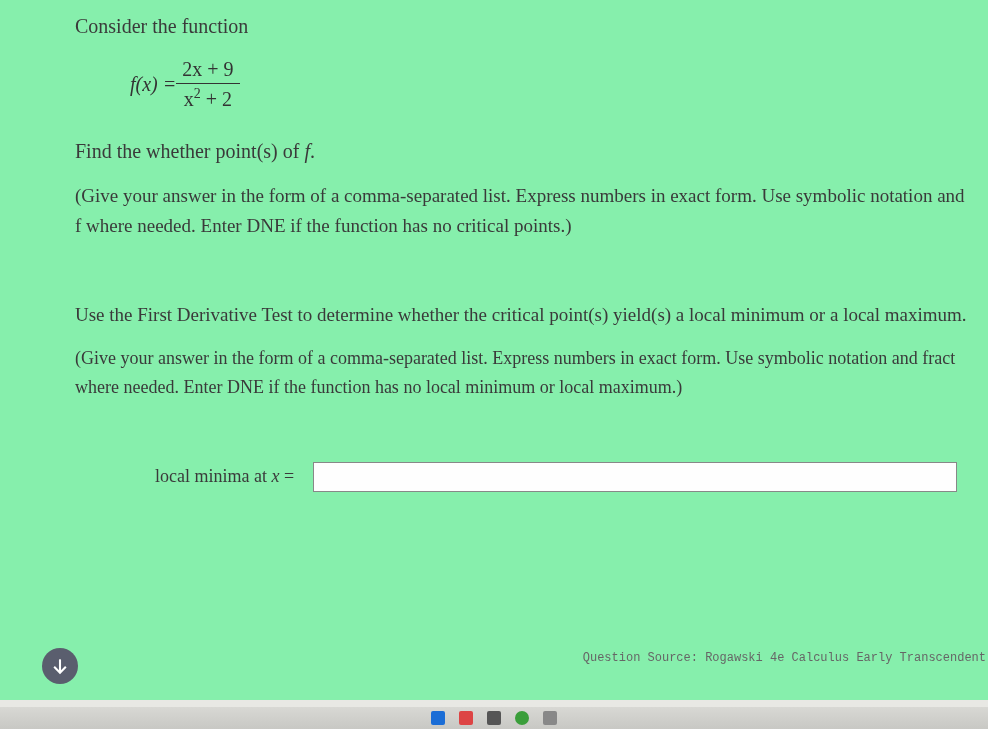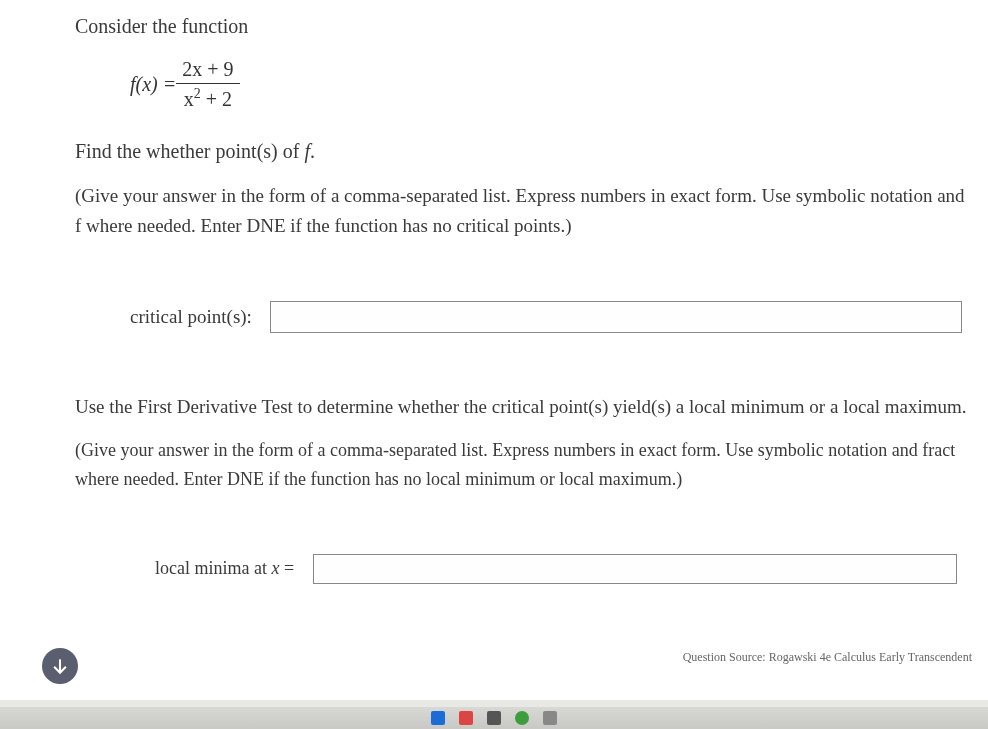--- a/index.html
+++ b/index.html
@@ -9,21 +9,21 @@
     }
     body {
       font-family: Georgia, 'Times New Roman', serif;
       background: #e8e8e4;
       width: 988px;
       height: 729px;
       overflow: hidden;
       position: relative;
     }
     .content {
-      background: #ffffff;
+      background: #86efac;
       padding: 15px 16px 0 75px;
       min-height: 700px;
       position: relative;
     }
     .intro {
       font-size: 20px;
       color: #3a3a3a;
       margin-bottom: 20px;
     }
     .formula {
@@ -116,25 +116,25 @@
       flex: 1;
       height: 30px;
       border: 1.5px solid #888;
       background: #fefefe;
       font-size: 16px;
       padding: 0 8px;
       margin-right: 15px;
     }
     .source {
       position: absolute;
-      right: 16px;
+      right: 2px;
       bottom: 35px;
       font-size: 12px;
       color: #666;
-      font-family: Liberation Serif, serif;
+      font-family: Liberation Mono, monospace;
     }
     .down-btn {
       position: absolute;
       left: 42px;
       bottom: 45px;
       width: 36px;
       height: 36px;
       border-radius: 50%;
       background: #5a5e6e;
       display: flex;
@@ -187,24 +187,20 @@
       </span>
     </span>
   </div>
 
   <div class="question-text">
     <span>Find the whether point(s) of </span><span class="italic">f</span><span>.</span>
   </div>
 
   <div class="instruction">(Give your answer in the form of a comma-separated list. Express numbers in exact form. Use symbolic notation and f where needed. Enter DNE if the function has no critical points.)</div>
 
-  <div class="answer-line">
-    <span class="answer-label">critical point(s):</span>
-    <input class="answer-input" type="text" value="" style="">
-  </div>
 
   <div class="section2">
     <div class="question-text2">Use the First Derivative Test to determine whether the critical point(s) yield(s) a local minimum or a local maximum.</div>
     <div class="instruction2">(Give your answer in the form of a comma-separated list. Express numbers in exact form. Use symbolic notation and fract where needed. Enter DNE if the function has no local minimum or local maximum.)</div>
 
     <div class="answer-line2">
       <span class="answer-label2">
         <span>local minima at </span><span style="font-style:italic">x</span><span> =</span>
       </span>
       <input class="answer-input2" type="text" value="" style="">

